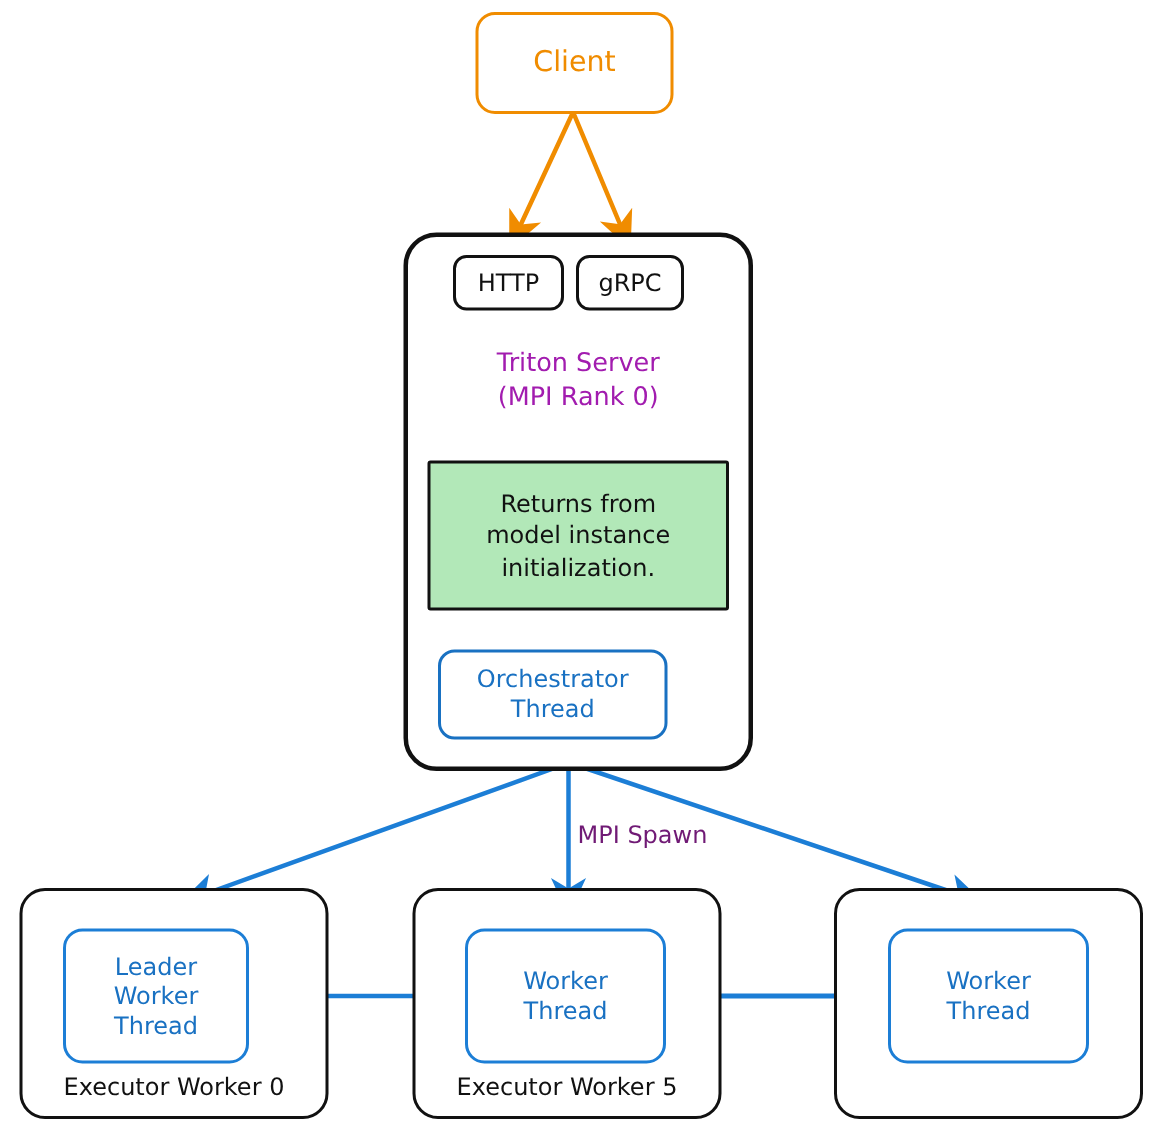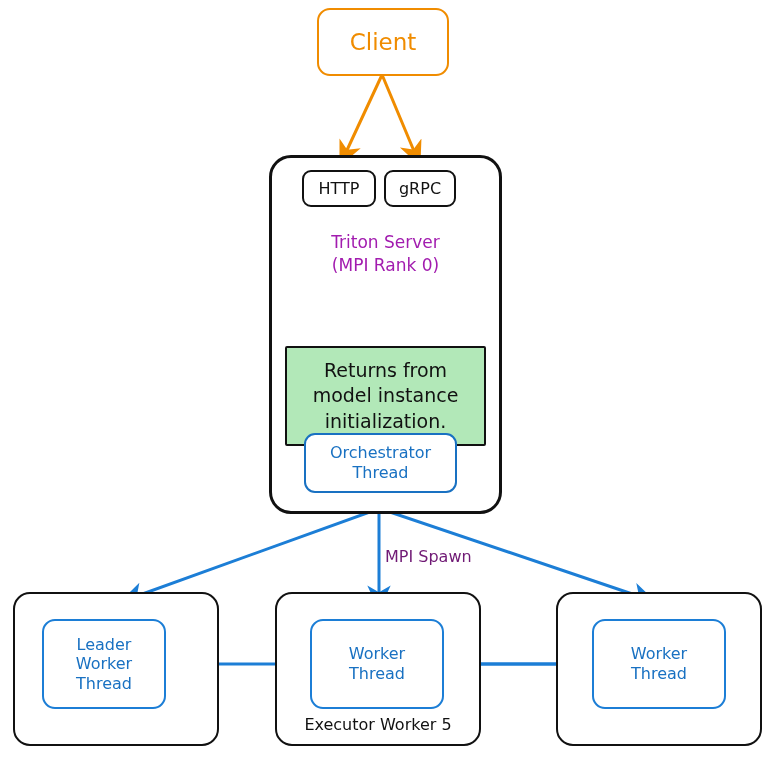--- a/index.html
+++ b/index.html
@@ -38,21 +38,21 @@
     background: #ffffff;
   }
 
   
   .client-box {
     left: 317px; top: 8px;
     width: 132px; height: 68px;
     border: 2.4px solid #f08c00;
     border-radius: 13px;
     color: #f08c00;
-    font-size: 23px;
+    font-size: 19px;
     z-index: 4;
   }
 
   
   .triton-box {
     left: 269px; top: 155px;
     width: 233px; height: 359px;
     border: 3px solid #111111;
     border-radius: 22px;
     z-index: 1;
@@ -83,29 +83,28 @@
   .proto-grpc { left: 384px; top: 170px; width: 72px; }
 
   
   .note-box {
     left: 285px; top: 307px;
     width: 201px; height: 100px;
     background: #b2e8b8;
     border: 2.6px solid #111111;
     border-radius: 2px;
     color: #111111;
-    font-size: 19px;
+    font-size: 16px;
     line-height: 1.32;
     z-index: 3;
-    margin-top: 39px;
   }
 
   
   .orch-box {
-    left: 304px; top: 433px;
+    left: 292px; top: 433px;
     width: 153px; height: 60px;
     border: 2.6px solid #1971c2;
     border-radius: 11px;
     color: #1971c2;
     font-size: 16px;
     z-index: 3;
   }
 
   
   .exec-box {
@@ -217,20 +216,21 @@
 
   <div class="node orch-box">Orchestrator
 Thread</div>
 
   <div class="edge-label">MPI Spawn</div>
 
   <div class="node exec-box exec-0"></div>
   <div class="node thread-box thread-0">Leader
 Worker
 Thread</div>
+  <div class="exec-label exec-label-0">Executor Worker 0</div>
 
   <div class="node exec-box exec-1"></div>
   <div class="node thread-box thread-1">Worker
 Thread</div>
   <div class="exec-label exec-label-1">Executor Worker 5</div>
 
   <div class="node exec-box exec-2"></div>
   <div class="node thread-box thread-2">Worker
 Thread</div>
 

